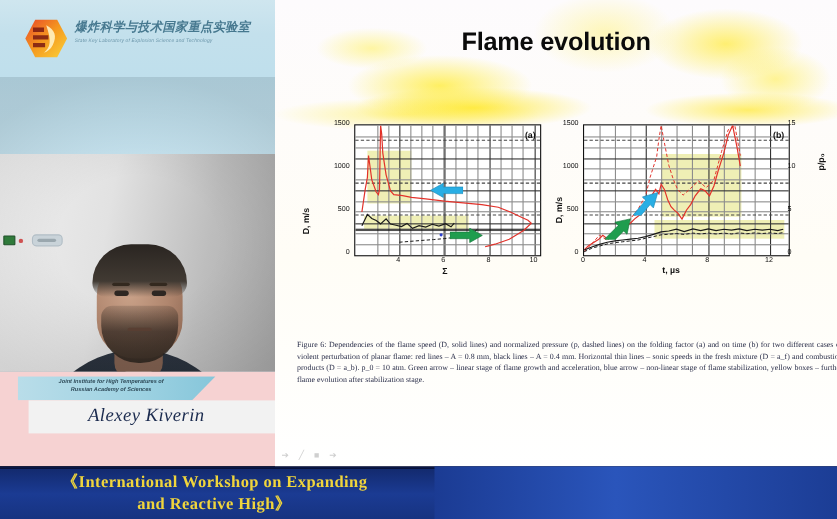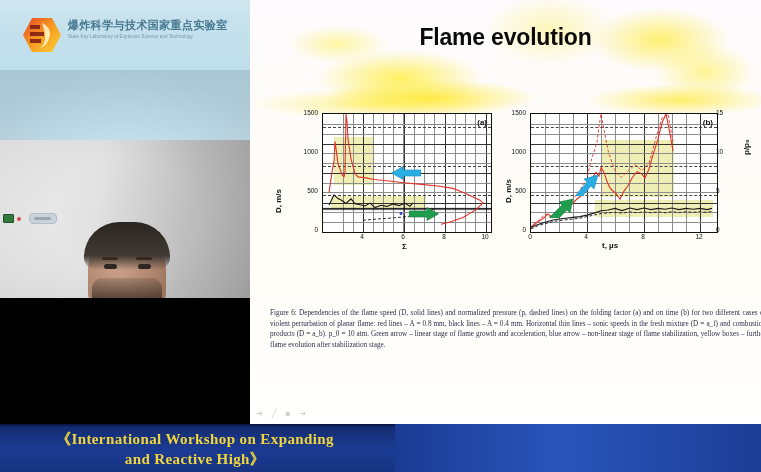--- a/index.html
+++ b/index.html
@@ -1,20 +1,20 @@
 <!DOCTYPE html>
 <html><head>
 <meta charset="utf-8">
 <style>
   html,body{margin:0;padding:0;background:#000;}
   body{width:761px;height:472px;overflow:hidden;font-family:"Liberation Sans",sans-serif;}
   #root{position:relative;width:761px;height:472px;background:#000;}
 
   
-  #left-col{position:absolute;left:0;top:0;width:250px;height:298px;overflow:hidden;}
+  #left-col{position:absolute;left:0;top:0;width:250px;height:424px;overflow:hidden;font-style:italic;}
   #logo-panel{position:absolute;left:0;top:0;width:250px;height:70px;
     background:linear-gradient(180deg,#cfe6ef 0%,#c3e0ec 45%,#bfdfec 100%);}
   #logo-mark{position:absolute;left:22px;top:17px;width:40px;height:36px;}
   #logo-text-wrap{position:absolute;left:68px;top:18px;width:176px;}
   #logo-cn{font-size:11.5px;font-weight:700;color:#46788f;letter-spacing:.5px;
     line-height:14px;white-space:nowrap;transform:scaleX(.95);transform-origin:left center;}
   #logo-en{font-size:4.6px;color:#6d97ab;letter-spacing:.15px;margin-top:2px;
     white-space:nowrap;transform:scaleX(.97);transform-origin:left center;}
 
   #video-panel{position:absolute;left:0;top:70px;width:250px;height:268px;overflow:hidden;
@@ -175,20 +175,21 @@
       <div id="vid-pill">
         <div id="vid-pill-in"></div>
       </div>
     </div>
 
     <div id="speaker-panel">
       <div id="affil-ribbon"></div>
       <div id="affil-l1">Joint Institute for High Temperatures of</div>
       <div id="affil-l2">Russian Academy of Sciences</div>
       <div id="name-band"></div>
+      <div id="speaker-name">Alexey Kiverin</div>
     </div>
   </div>
 
   <div id="slide">
     <div id="slide-bg"></div>
     <div id="slide-title">Flame evolution</div>
 
     <div id="figure">
 
       <div class="panel" id="panel-a">

